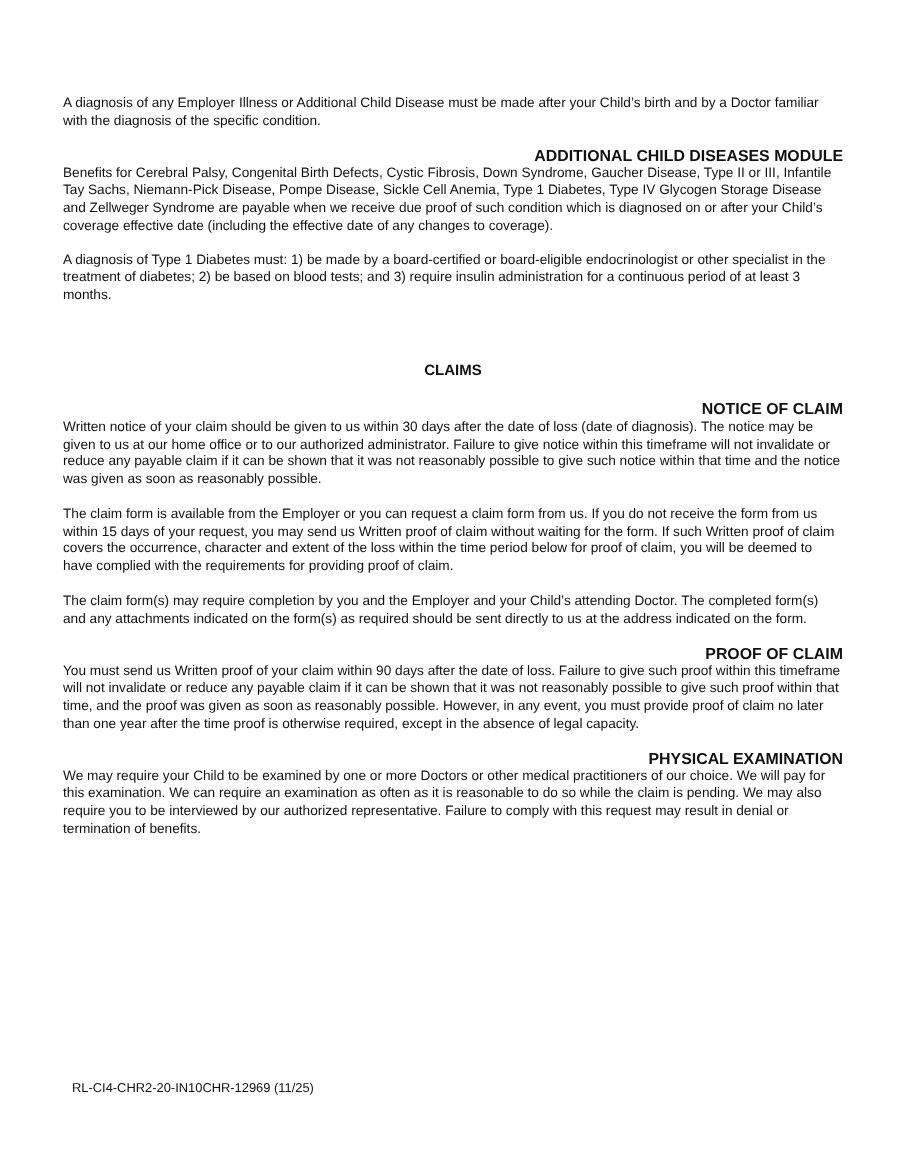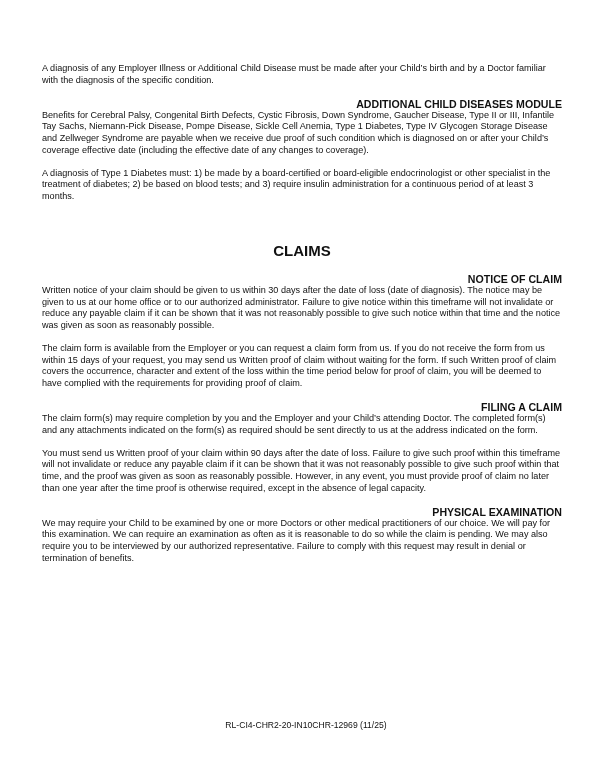--- a/index.html
+++ b/index.html
@@ -2,45 +2,45 @@
 <html><head>
   <meta charset="utf-8">
   <style>
     html, body { margin: 0; padding: 0; background: #ffffff; }
     body { width: 600px; height: 776px; position: relative; overflow: hidden;
       font-family: "Liberation Sans", sans-serif; color: #111; }
     .page { position: absolute; left: 42px; top: 63px; width: 520px; }
     p { margin: 0; font-size: 9.1px; line-height: 11.6px; letter-spacing: 0; }
     h2 { margin: 0; font-size: 10.6px; line-height: 12px; font-weight: bold; text-align: right; }
     .gap { height: 11.6px; }
-    .claims-title { text-align: center; font-size: 15px; font-weight: bold; margin: 0; }
-    .footer { position: absolute; top: 720px; left: 48px; right: 36px; font-size: 8.6px; display: flex; justify-content: center; }
+    .claims-title { text-align: center; font-size: 10px; font-weight: bold; margin: 0; }
+    .footer { position: absolute; top: 720px; left: 48px; right: 36px; font-size: 8.6px; display: flex; justify-content: flex-start; }
   </style>
 </head>
 <body>
 
 <div class="page">
   <p>A diagnosis of any Employer Illness or Additional Child Disease must be made after your Child’s birth and by a Doctor familiar with the diagnosis of the specific condition.</p>
   <div class="gap"></div>
   <h2>ADDITIONAL CHILD DISEASES MODULE</h2>
   <p>Benefits for Cerebral Palsy, Congenital Birth Defects, Cystic Fibrosis, Down Syndrome, Gaucher Disease, Type II or III, Infantile Tay Sachs, Niemann-Pick Disease, Pompe Disease, Sickle Cell Anemia, Type 1 Diabetes, Type IV Glycogen Storage Disease and Zellweger Syndrome are payable when we receive due proof of such condition which is diagnosed on or after your Child’s coverage effective date (including the effective date of any changes to coverage).</p>
   <div class="gap"></div>
   <p>A diagnosis of Type 1 Diabetes must: 1) be made by a board-certified or board-eligible endocrinologist or other specialist in the treatment of diabetes; 2) be based on blood tests; and 3) require insulin administration for a continuous period of at least 3 months.</p>
   <div class="gap"></div>
   <div style="height:28px"></div>
   <h1 class="claims-title">CLAIMS</h1>
   <div style="height:14px"></div>
   <h2>NOTICE OF CLAIM</h2>
   <p>Written notice of your claim should be given to us within 30 days after the date of loss (date of diagnosis).  The notice may be given to us at our home office or to our authorized administrator.  Failure to give notice within this timeframe will not invalidate or reduce any payable claim if it can be shown that it was not reasonably possible to give such notice within that time and the notice was given as soon as reasonably possible.</p>
   <div class="gap"></div>
   <p>The claim form is available from the Employer or you can request a claim form from us.  If you do not receive the form from us within 15 days of your request, you may send us Written proof of claim without waiting for the form.  If such Written proof of claim covers the occurrence, character and extent of the loss within the time period below for proof of claim, you will be deemed to have complied with the requirements for providing proof of claim.</p>
   <div class="gap"></div>
-  <h2>FILING A CLAIM</h2>
   <p>The claim form(s) may require completion by you and the Employer and your Child’s attending Doctor.  The completed form(s) and any attachments indicated on the form(s) as required should be sent directly to us at the address indicated on the form.</p>
   <div class="gap"></div>
+  <h2>PROOF OF CLAIM</h2>
   <p>You must send us Written proof of your claim within 90 days after the date of loss.  Failure to give such proof within this timeframe will not invalidate or reduce any payable claim if it can be shown that it was not reasonably possible to give such proof within that time, and the proof was given as soon as reasonably possible.  However, in any event, you must provide proof of claim no later than one year after the time proof is otherwise required, except in the absence of legal capacity.</p>
   <div class="gap"></div>
   <h2>PHYSICAL EXAMINATION</h2>
   <p>We may require your Child to be examined by one or more Doctors or other medical practitioners of our choice.   We will pay for this examination.  We can require an examination as often as it is reasonable to do so while the claim is pending.  We may also require you to be interviewed by our authorized representative.  Failure to comply with this request may result in denial or termination of benefits.</p>
 </div>
 
 <div class="footer">
   <span>RL-CI4-CHR2-20-IN</span>
   <span>10</span>
   <span>CHR-12969 (11/25)</span>

